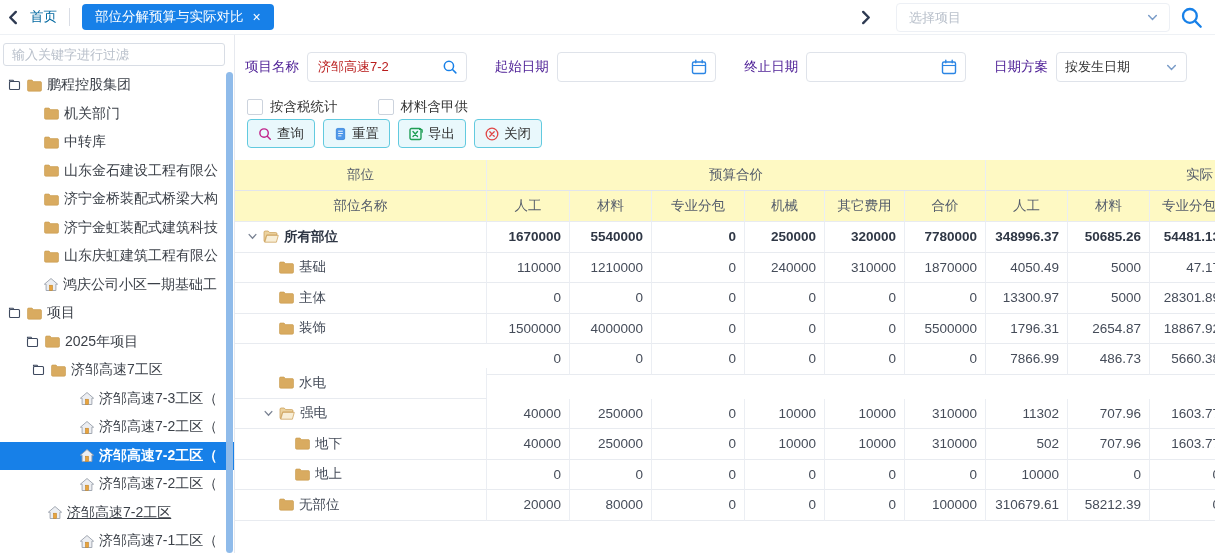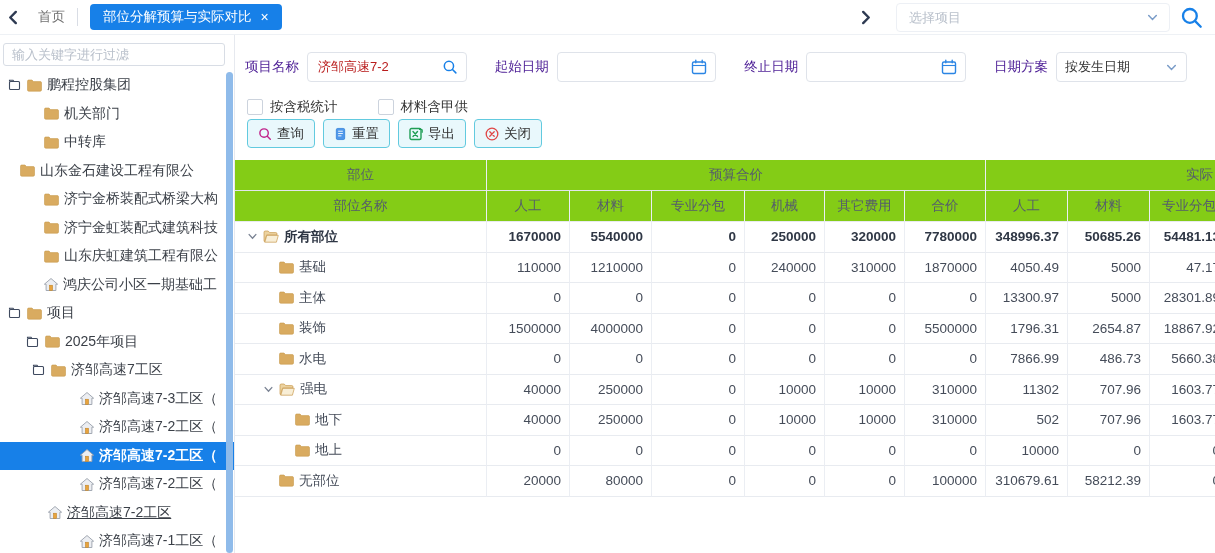--- a/index.html
+++ b/index.html
@@ -2,21 +2,21 @@
 <html><head>
 <meta charset="utf-8">
 <style>
   html,body{margin:0;padding:0;}
   body{width:1215px;height:553px;overflow:hidden;background:#fff;
        font-family:"Liberation Sans","DejaVu Sans",sans-serif;color:#333;position:relative;}
   
   .topbar{position:absolute;top:0;left:0;width:1215px;height:34px;background:#fff;
           border-bottom:1px solid #eef1f5;display:flex;align-items:center;}
   .nav-arrow{width:26px;display:flex;justify-content:center;align-items:center;cursor:pointer;}
-  .home-tab{margin-left:12px;font-size:13.5px;color:#737373;cursor:pointer;}
+  .home-tab{margin-left:4px;font-size:13.5px;color:#0369a1;cursor:pointer;}
   .tab-sep{width:1px;height:18px;background:#d9dde5;margin:0 12px;}
   .active-tab{background:#1780e8;color:#fff;height:26px;border-radius:4px;
               display:flex;align-items:center;gap:9px;padding:0 13px;font-size:13.5px;cursor:pointer;}
   .active-tab .close-x{font-size:14px;line-height:1;cursor:pointer;}
   .tb-spacer{flex:1;}
   .proj-select{width:252px;height:27px;border:1px solid #edf0f5;border-radius:4px;
                display:flex;align-items:center;padding:0 10px;margin-right:10px;background:#fff;}
   .proj-select input{border:none;outline:none;flex:1;font-size:13px;color:#333;background:transparent;font-family:inherit;}
   .proj-select input::placeholder{color:#b9c0cb;}
   .tb-search{margin-right:12px;display:flex;align-items:center;cursor:pointer;}
@@ -47,21 +47,21 @@
   .chk{width:14px;height:14px;border:1px solid #ccd3dd;border-radius:2px;background:#fff;margin-right:7px;flex:none;cursor:pointer;}
   .chk-label{font-size:13.5px;color:#333;margin-right:40px;}
   .btn-row{position:absolute;top:84px;left:12px;display:flex;gap:8px;}
   .btn{height:27px;border:1px solid #62cadf;border-radius:4px;background:#e9f8fc;display:flex;
        align-items:center;gap:5px;padding:0 10px;font-size:13.5px;color:#333;cursor:pointer;}
   
   .table-wrap{position:absolute;top:125px;left:0;width:980px;overflow:hidden;}
   .trow{display:flex;}
   .tcell{box-sizing:border-box;border-right:1px solid #ebeef3;border-bottom:1px solid #e8ebf0;
          display:flex;align-items:center;white-space:nowrap;overflow:hidden;flex:none;}
-  .h1 .tcell,.h2 .tcell{background:#84cc16;color:#555d6b;font-size:13.5px;justify-content:center;height:31px;}
+  .h1 .tcell,.h2 .tcell{background:#fef9c3;color:#555d6b;font-size:13.5px;justify-content:center;height:31px;}
   .h1 .tcell{border-bottom:1px solid #e2e5ec;}
   .gc3{position:relative;justify-content:flex-start !important;}
   .gc3 span{position:absolute;left:200px;}
   .drow .tcell{height:30.5px;font-size:13.5px;color:#454c59;justify-content:flex-end;padding-right:8px;background:#fff;}
   .drow .tcell.name-cell{justify-content:flex-start;padding-right:0;}
   .drow.bold .tcell{font-weight:bold;color:#2f3745;}
   .name-cell .chev{margin-right:5px;display:flex;align-items:center;}
   .name-cell .node-icon{margin-right:5px;display:flex;align-items:center;}
 </style>
 </head>
@@ -127,21 +127,21 @@
         <span>机关部门</span>
       </div>
       <div class="tree-item" style="padding-left: 44px;">
         <span class="node-icon">
           <svg width="15" height="13" viewBox="0 0 15 13">
             <path d="M0.5 2.2 C0.5 1.5 1 1 1.7 1 H5 L6.5 2.6 H13.3 C14 2.6 14.5 3.1 14.5 3.8 V11 C14.5 11.7 14 12.2 13.3 12.2 H1.7 C1 12.2 0.5 11.7 0.5 11 Z" fill="#d9ab60" stroke="#c89a4e" stroke-width="0.6"></path>
           </svg>
         </span>
         <span>中转库</span>
       </div>
-      <div class="tree-item" style="padding-left: 20px;">
+      <div class="tree-item" style="padding-left: 44px;">
         <span class="node-icon">
           <svg width="15" height="13" viewBox="0 0 15 13">
             <path d="M0.5 2.2 C0.5 1.5 1 1 1.7 1 H5 L6.5 2.6 H13.3 C14 2.6 14.5 3.1 14.5 3.8 V11 C14.5 11.7 14 12.2 13.3 12.2 H1.7 C1 12.2 0.5 11.7 0.5 11 Z" fill="#d9ab60" stroke="#c89a4e" stroke-width="0.6"></path>
           </svg>
         </span>
         <span>山东金石建设工程有限公</span>
       </div>
       <div class="tree-item" style="padding-left: 44px;">
         <span class="node-icon">
           <svg width="15" height="13" viewBox="0 0 15 13">
@@ -468,21 +468,21 @@
           <div class="tcell" style="width: 82px;">4000000</div>
           <div class="tcell" style="width: 93px;">0</div>
           <div class="tcell" style="width: 80px;">0</div>
           <div class="tcell" style="width: 80px;">0</div>
           <div class="tcell" style="width: 81px;">5500000</div>
           <div class="tcell" style="width: 82px;">1796.31</div>
           <div class="tcell" style="width: 82px;">2654.87</div>
           <div class="tcell" style="width: 78px; border-right: none;">18867.92</div>
         </div>
         <div class="trow drow">
-          <div class="tcell name-cell" style="width: 252px; padding-left: 44px;">
+          <div class="tcell name-cell" style="width: 252px; padding-left: 44px; margin-top: 24px;">
             <span class="node-icon">
               <svg width="15" height="13" viewBox="0 0 15 13">
                 <path d="M0.5 2.2 C0.5 1.5 1 1 1.7 1 H5 L6.5 2.6 H13.3 C14 2.6 14.5 3.1 14.5 3.8 V11 C14.5 11.7 14 12.2 13.3 12.2 H1.7 C1 12.2 0.5 11.7 0.5 11 Z" fill="#d9ab60" stroke="#c89a4e" stroke-width="0.6"></path>
               </svg>
             </span>
             <span>水电</span>
           </div>
           <div class="tcell" style="width: 83px;">0</div>
           <div class="tcell" style="width: 82px;">0</div>
           <div class="tcell" style="width: 93px;">0</div>

